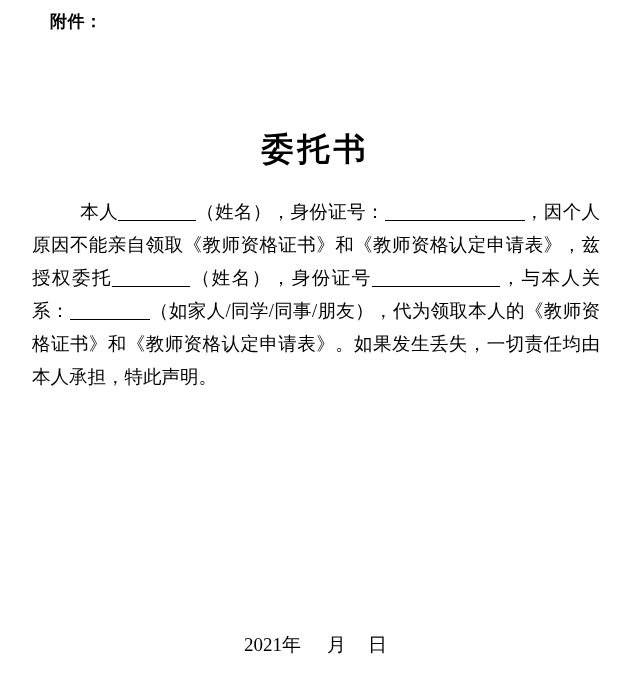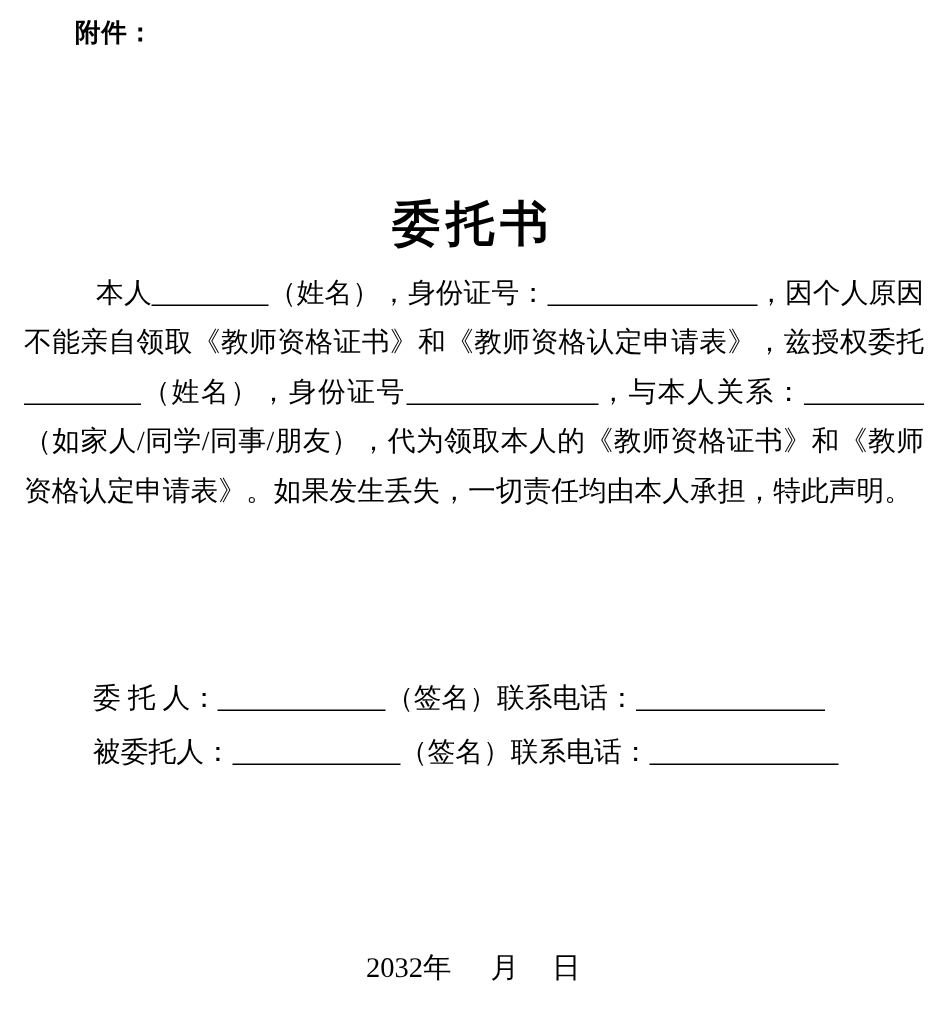--- a/index.html
+++ b/index.html
@@ -47,21 +47,21 @@
     position: absolute;
     left: 16px;
     top: 180px;
     width: 600px;
     font-size: 18.5px;
     line-height: 33px;
     text-align: justify;
     font-family: "Liberation Serif", "DejaVu Serif", serif;
   }
   .body-block p {
-    margin: 0;
+    margin: 16px;
     white-space: normal;
   }
   .indent {
     display: inline-block;
     width: 48px;
   }
   .blank {
     display: inline-block;
     border-bottom: 1px solid #000;
     height: 18px;
@@ -111,22 +111,18 @@
 <div class="page">
 
   <div class="attachment-label">附件：</div>
 
   <div class="doc-title">委托书</div>
 
   <div class="body-block">
     <p><span class="indent"></span><span>本人</span><span class="blank b-name"></span><span>（姓名），身份证号：</span><span class="blank b-id"></span><span>，因个人原因不能亲自领取《教师资格证书》和《教师资格认定申请表》，兹授权委托</span><span class="blank b-name2"></span><span>（姓名），身份证号</span><span class="blank b-id2"></span><span>，与本人关系：</span><span class="blank b-rel"></span><span>（如家人/同学/同事/朋友），代为领取本人的《教师资格证书》和《教师资格认定申请表》。如果发生丢失，一切责任均由本人承担，特此声明。</span></p>
   </div>
 
-  <div class="sign-block">
-    <div class="sign-row"><span class="sign-indent"></span><span>委 托 人：</span><span class="blank b-sign"></span><span>（签名）</span><span>联系电话：</span><span class="blank b-tel"></span></div>
-    <div class="sign-row"><span class="sign-indent"></span><span>被委托人：</span><span class="blank b-sign"></span><span>（签名）</span><span>联系电话：</span><span class="blank b-tel"></span></div>
-  </div>
 
   <div class="date-line">
-    <span class="nowrap"><span>2032</span><span>年</span><span class="sp"></span><span></span><span>月</span><span class="sp2"></span><span></span><span>日</span></span>
+    <span class="nowrap"><span>2021</span><span>年</span><span class="sp"></span><span></span><span>月</span><span class="sp2"></span><span></span><span>日</span></span>
   </div>
 
 </div>
 
 </body></html>

